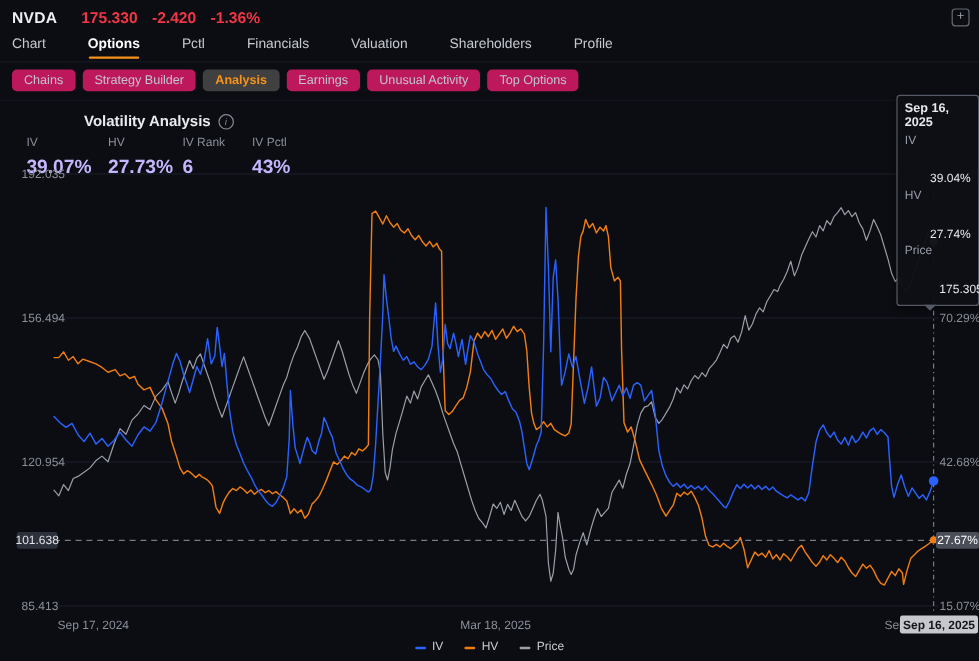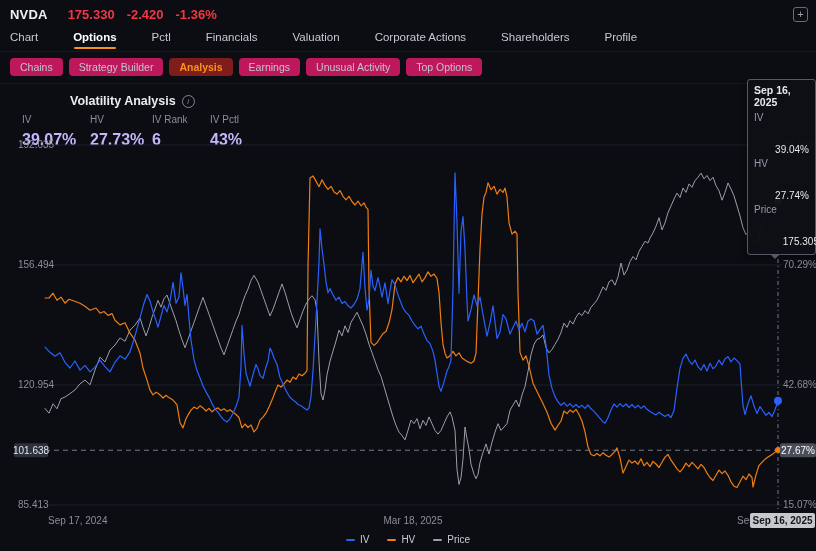--- a/index.html
+++ b/index.html
@@ -21,21 +21,21 @@
        font-size:11.5px;color:#c6c9d0;border-bottom:1px solid #151924;}
   .nav-item{cursor:pointer;position:relative;padding:3px 0 6px 0;}
   .nav-item.active{color:#ffffff;font-weight:700;}
   .nav-item.active::after{content:"";position:absolute;left:1px;right:1px;bottom:0;
        height:2px;background:#f7931a;border-radius:1px;}
 
   
   .subtabs{display:flex;gap:6px;padding:6px 10px 7px 10px;border-bottom:1px solid #141823;}
   .pill{font-size:10.5px;padding:3px 10px;border-radius:4px;background:#be185d;
         color:#c2c5cc;cursor:pointer;white-space:nowrap;}
-  .pill.active{background:#7f1d1d;color:#f7931a;font-weight:700;}
+  .pill.active{background:#404040;color:#f7931a;font-weight:700;}
 
   
   .panel-header{display:flex;align-items:center;gap:6px;padding:10px 0 0 22px;}
   .panel-title{font-size:12.5px;font-weight:700;color:#e9ebf0;margin-left:48px;}
   .info-icon{width:11px;height:11px;border:1px solid #828894;border-radius:50%;
              color:#828894;font-size:8px;display:flex;align-items:center;
              justify-content:center;cursor:pointer;}
   .info-icon::before{content:"i";font-style:italic;}
   .stats{display:flex;padding-left:22px;margin-top:6px;}
   .stat{display:flex;flex-direction:column;}
@@ -79,21 +79,20 @@
   </span>
   <span class="winicon">+</span>
 </div>
 
 <div class="nav">
   <span class="nav-item">Chart</span>
   <span class="nav-item active">Options</span>
   <span class="nav-item">Pctl</span>
   <span class="nav-item">Financials</span>
   <span class="nav-item">Valuation</span>
-  <span class="nav-item">Corporate Actions</span>
   <span class="nav-item">Shareholders</span>
   <span class="nav-item">Profile</span>
 </div>
 
 <div class="subtabs">
   <span class="pill">Chains</span>
   <span class="pill">Strategy Builder</span>
   <span class="pill active">Analysis</span>
   <span class="pill">Earnings</span>
   <span class="pill">Unusual Activity</span>

